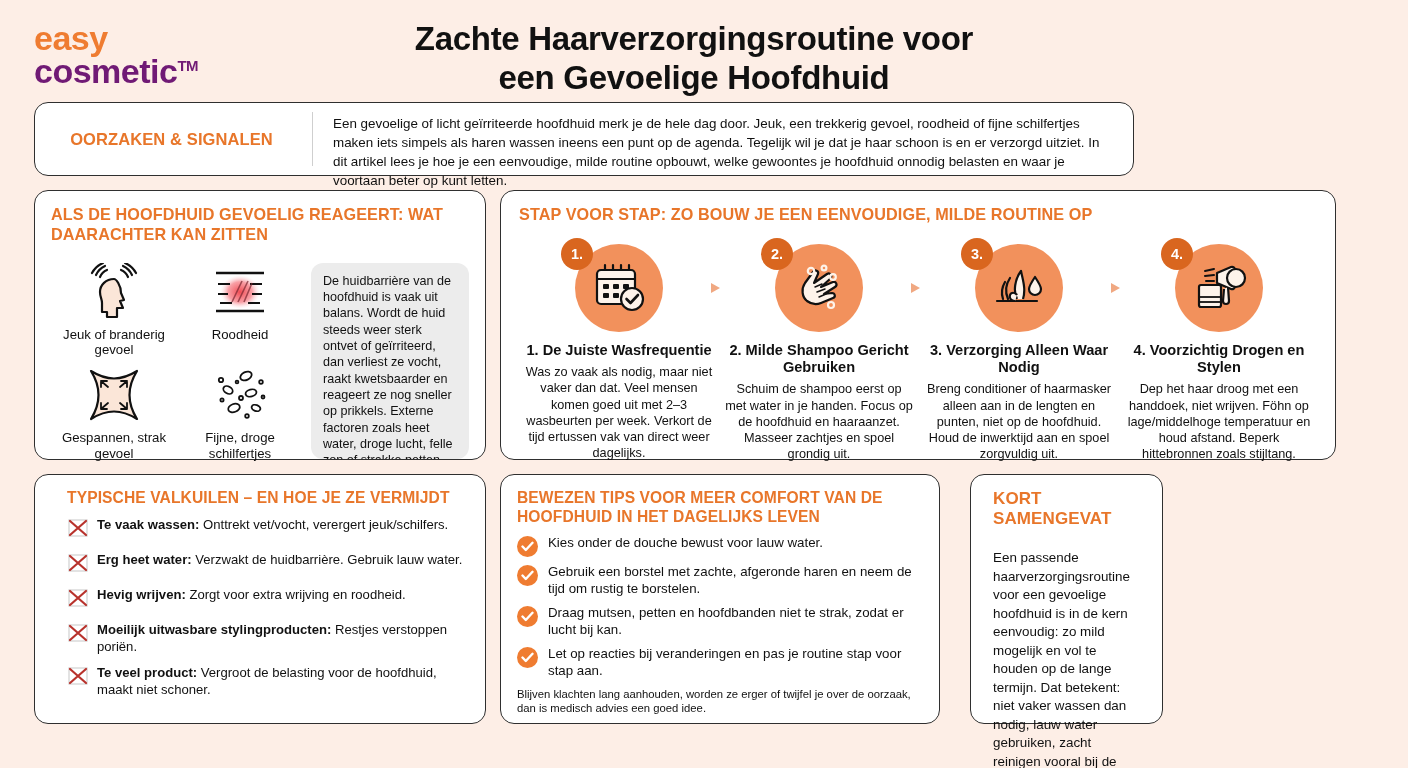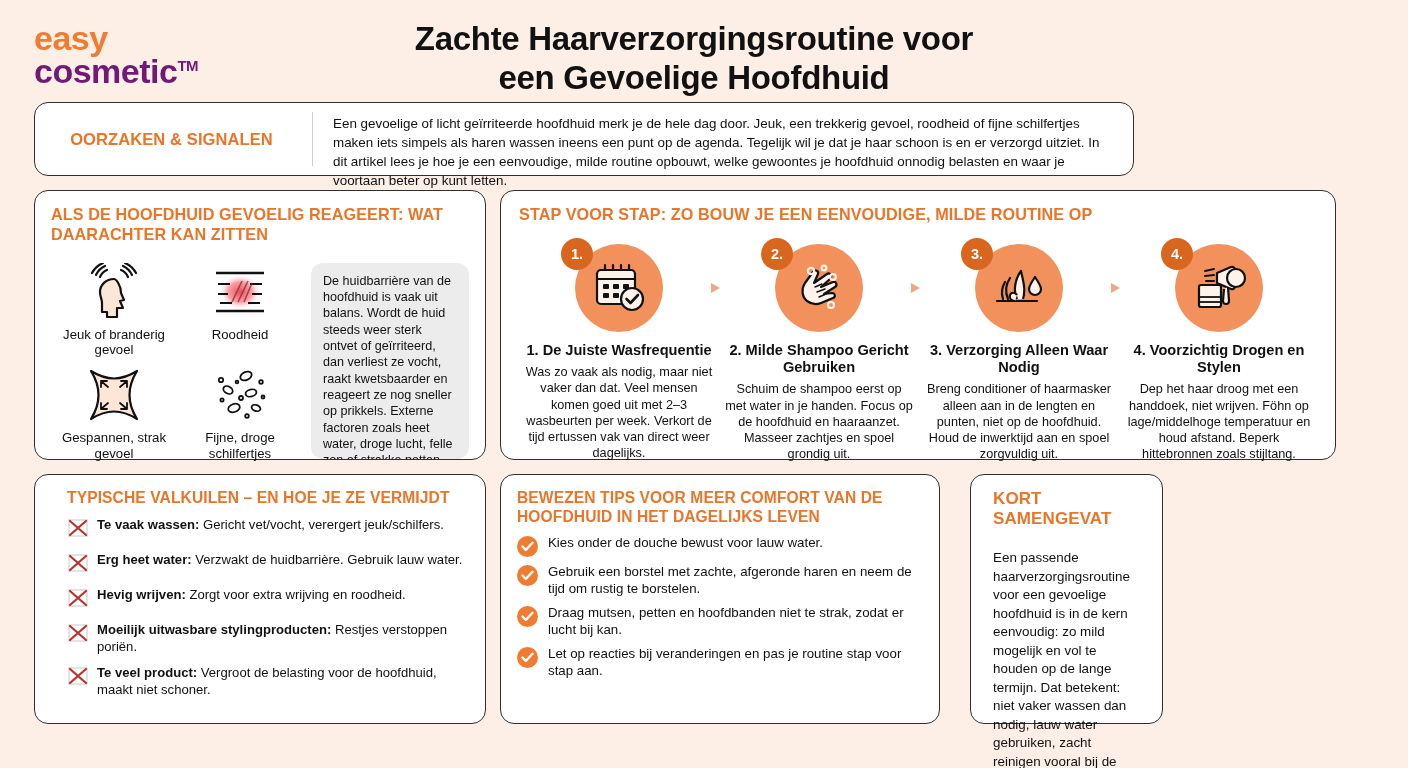--- a/index.html
+++ b/index.html
@@ -339,21 +339,21 @@
       <div class="card-title">TYPISCHE VALKUILEN – EN HOE JE ZE VERMIJDT</div>
       <div class="pitfall-list">
 
         <div class="pitfall-item">
           <div class="x-icon">
             <svg width="22" height="20" viewBox="0 0 22 20">
                 <rect x="2" y="2" width="18" height="16" fill="none" stroke="#d8d8d8" stroke-width="1.4"></rect>
                 <path d="M3 3 L19 17 M19 3 L3 17" stroke="#b8322c" stroke-width="2.2" stroke-linecap="round"></path>
               </svg>
           </div>
-          <div class="pitfall-text"><b>Te vaak wassen:</b><span> Gericht vet/vocht, verergert jeuk/schilfers.</span></div>
+          <div class="pitfall-text"><b>Te vaak wassen:</b><span> Onttrekt vet/vocht, verergert jeuk/schilfers.</span></div>
         </div>
 
         <div class="pitfall-item">
           <div class="x-icon">
             <svg width="22" height="20" viewBox="0 0 22 20">
                 <rect x="2" y="2" width="18" height="16" fill="none" stroke="#d8d8d8" stroke-width="1.4"></rect>
                 <path d="M3 3 L19 17 M19 3 L3 17" stroke="#b8322c" stroke-width="2.2" stroke-linecap="round"></path>
               </svg>
           </div>
           <div class="pitfall-text"><b>Erg heet water:</b><span> Verzwakt de huidbarrière. Gebruik lauw water.</span></div>
@@ -427,20 +427,21 @@
         <div class="tip-item">
           <div class="check-icon">
             <svg width="13" height="11" viewBox="0 0 13 11">
                 <path d="M1.5 5.5 L4.8 9 L11.5 1.8" fill="none" stroke="#fff" stroke-width="2.4" stroke-linecap="round" stroke-linejoin="round"></path>
               </svg>
           </div>
           <div class="tip-text">Let op reacties bij veranderingen en pas je routine stap voor stap aan.</div>
         </div>
 
       </div>
+      <div class="tips-foot">Blijven klachten lang aanhouden, worden ze erger of twijfel je over de oorzaak, dan is medisch advies een goed idee.</div>
     </div>
 
     <div class="card panel-summary">
       <div class="card-title">KORT SAMENGEVAT</div>
       <div class="summary-text">Een passende haarverzorgingsroutine voor een gevoelige hoofdhuid is in de kern eenvoudig: zo mild mogelijk en vol te houden op de lange termijn. Dat betekent: niet vaker wassen dan nodig, lauw water gebruiken, zacht reinigen vooral bij de haaraanzet, verzorging alleen in lengten en punten, en voorzichtig drogen en stylen. Door prikkels te verminderen en je hoofdhuid rust te gunnen, vergroot je de kans op minder jeuk, minder irritatie en meer comfort.</div>
     </div>
 
   </div>
 </div>
 

